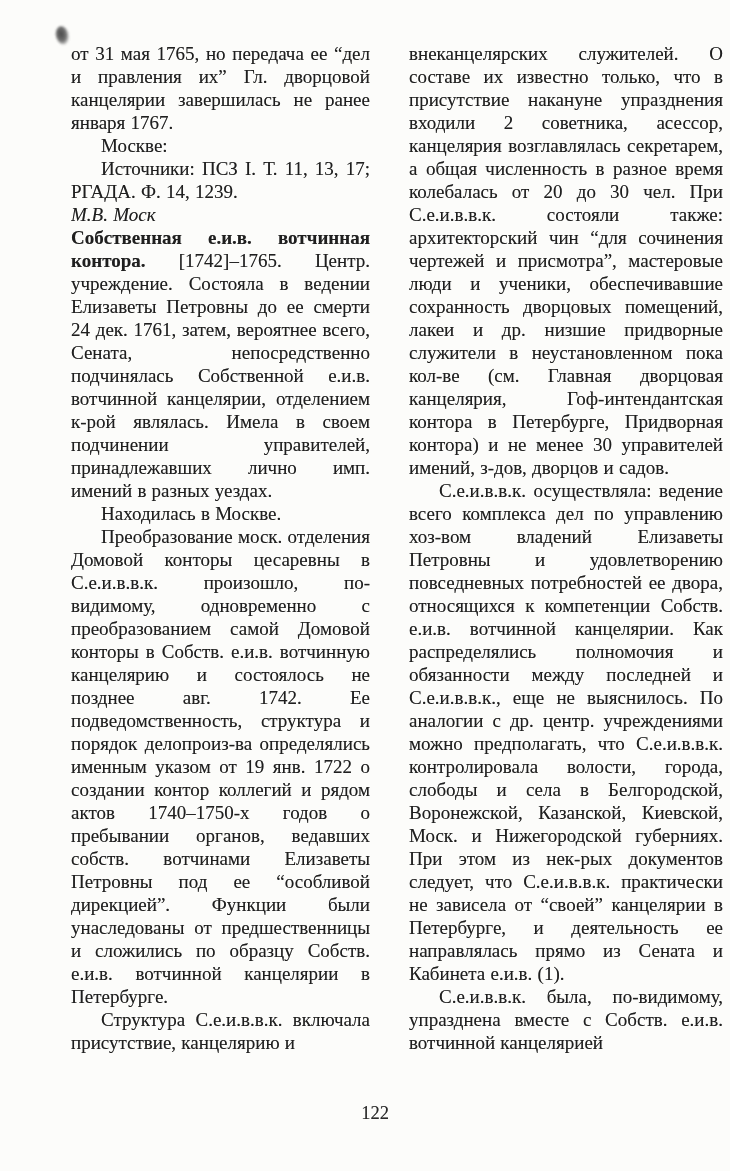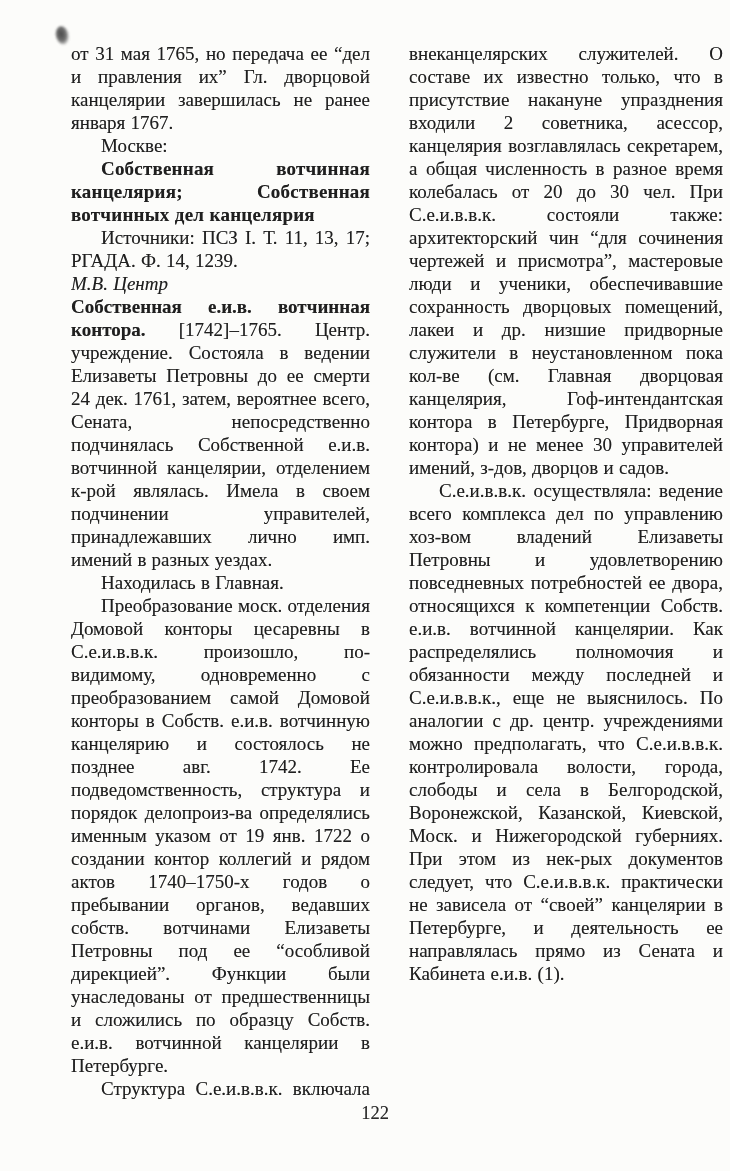--- a/index.html
+++ b/index.html
@@ -89,27 +89,27 @@
 </style>
 </head>
 <body>
 
 <div class="page">
   <div class="smudge"></div>
   <div class="columns">
     <div class="col">
         <p class="block cont"><span>от 31 мая 1765, но передача ее “дел и правления их” Гл. дворцовой канцелярии завершилась не ранее января 1767.</span></p>
         <p class="block synonym-label"><span>Москве:</span></p>
-        <p class="block bold-para"><span class="b">Собственная вотчинная канцелярия; Собственная вотчинных дел канцелярия</span></p>
         <p class="block sources"><span class="i">Источники</span><span>: ПСЗ I. Т. 11, 13, 17; РГАДА. Ф. 14, 1239.</span></p>
-        <p class="block byline"><span class="i">М.В. Центр</span></p>
+        <p class="block byline"><span class="i">М.В. Моск</span></p>
         <p class="block entry"><span class="b">Собственная е.и.в. вотчинная контора.</span><span> [1742]–1765. Центр. учреждение. Состояла в ведении Елизаветы Петровны до ее смерти 24 дек. 1761, затем, вероятнее всего, </span><span class="i">Сената</span><span>, непосредственно подчинялась </span><span class="i">Собственной е.и.в. вотчинной канцелярии</span><span>, отделением к-рой являлась. Имела в своем подчинении управителей, принадлежавших лично имп. имений в разных </span><span class="i">уездах</span><span>.</span></p>
-        <p class="block ind"><span>Находилась в Главная.</span></p>
+        <p class="block ind"><span>Находилась в Москве.</span></p>
         <p class="block ind"><span>Преобразование моск. отделения </span><span class="i">Домовой конторы</span><span> цесаревны в С.е.и.в.в.к. произошло, по-видимому, одновременно с преобразованием самой Домовой конторы в Собств. е.и.в. вотчинную канцелярию и состоялось не позднее авг. 1742. Ее подведомственность, структура и порядок делопроиз-ва определялись именным указом от 19 янв. 1722 о создании контор коллегий и рядом актов 1740–1750-х годов о пребывании органов, ведавших собств. вотчинами Елизаветы Петровны под ее “особливой дирекцией”. Функции были унаследованы от предшественницы и сложились по образцу Собств. е.и.в. вотчинной канцелярии в Петербурге.</span></p>
         <p class="block ind"><span>Структура С.е.и.в.в.к. включала присутствие, канцелярию и</span></p>
       </div>
     <div class="col">
         <p class="block cont"><span>внеканцелярских служителей. О составе их известно только, что в присутствие накануне упразднения входили 2 советника, асессор, канцелярия возглавлялась секретарем, а общая численность в разное время колебалась от 20 до 30 чел. При С.е.и.в.в.к. состояли также: архитекторский чин “для сочинения чертежей и присмотра”, мастеровые люди и ученики, обеспечивавшие сохранность дворцовых помещений, лакеи и др. низшие придворные служители в неустановленном пока кол-ве (см. </span><span class="i">Главная дворцовая канцелярия, Гоф-интендантская контора в Петербурге, Придворная контора</span><span>) и не менее 30 управителей имений, з-дов, дворцов и садов.</span></p>
         <p class="block ind"><span>С.е.и.в.в.к. осуществляла: ведение всего комплекса дел по управлению хоз-вом владений Елизаветы Петровны и удовлетворению повседневных потребностей ее двора, относящихся к компетенции Собств. е.и.в. вотчинной канцелярии. Как распределялись полномочия и обязанности между последней и С.е.и.в.в.к., еще не выяснилось. По аналогии с др. центр. учреждениями можно предполагать, что С.е.и.в.в.к. контролировала </span><span class="i">волости</span><span>, </span><span class="i">города</span><span>, </span><span class="i">слободы</span><span> и </span><span class="i">села</span><span> в Белгородской, Воронежской, Казанской, Киевской, Моск. и Нижегородской </span><span class="i">губерниях</span><span>. При этом из нек-рых документов следует, что С.е.и.в.в.к. практически не зависела от “своей” канцелярии в Петербурге, и деятельность ее направлялась прямо из Сената и </span><span class="i">Кабинета е.и.в. (1)</span><span>.</span></p>
+        <p class="block ind"><span>С.е.и.в.в.к. была, по-видимому, упразднена вместе с Собств. е.и.в. вотчинной канцелярией</span></p>
       </div>
   </div>
   <div class="folio">122</div>
 </div>
 
 </body></html>

